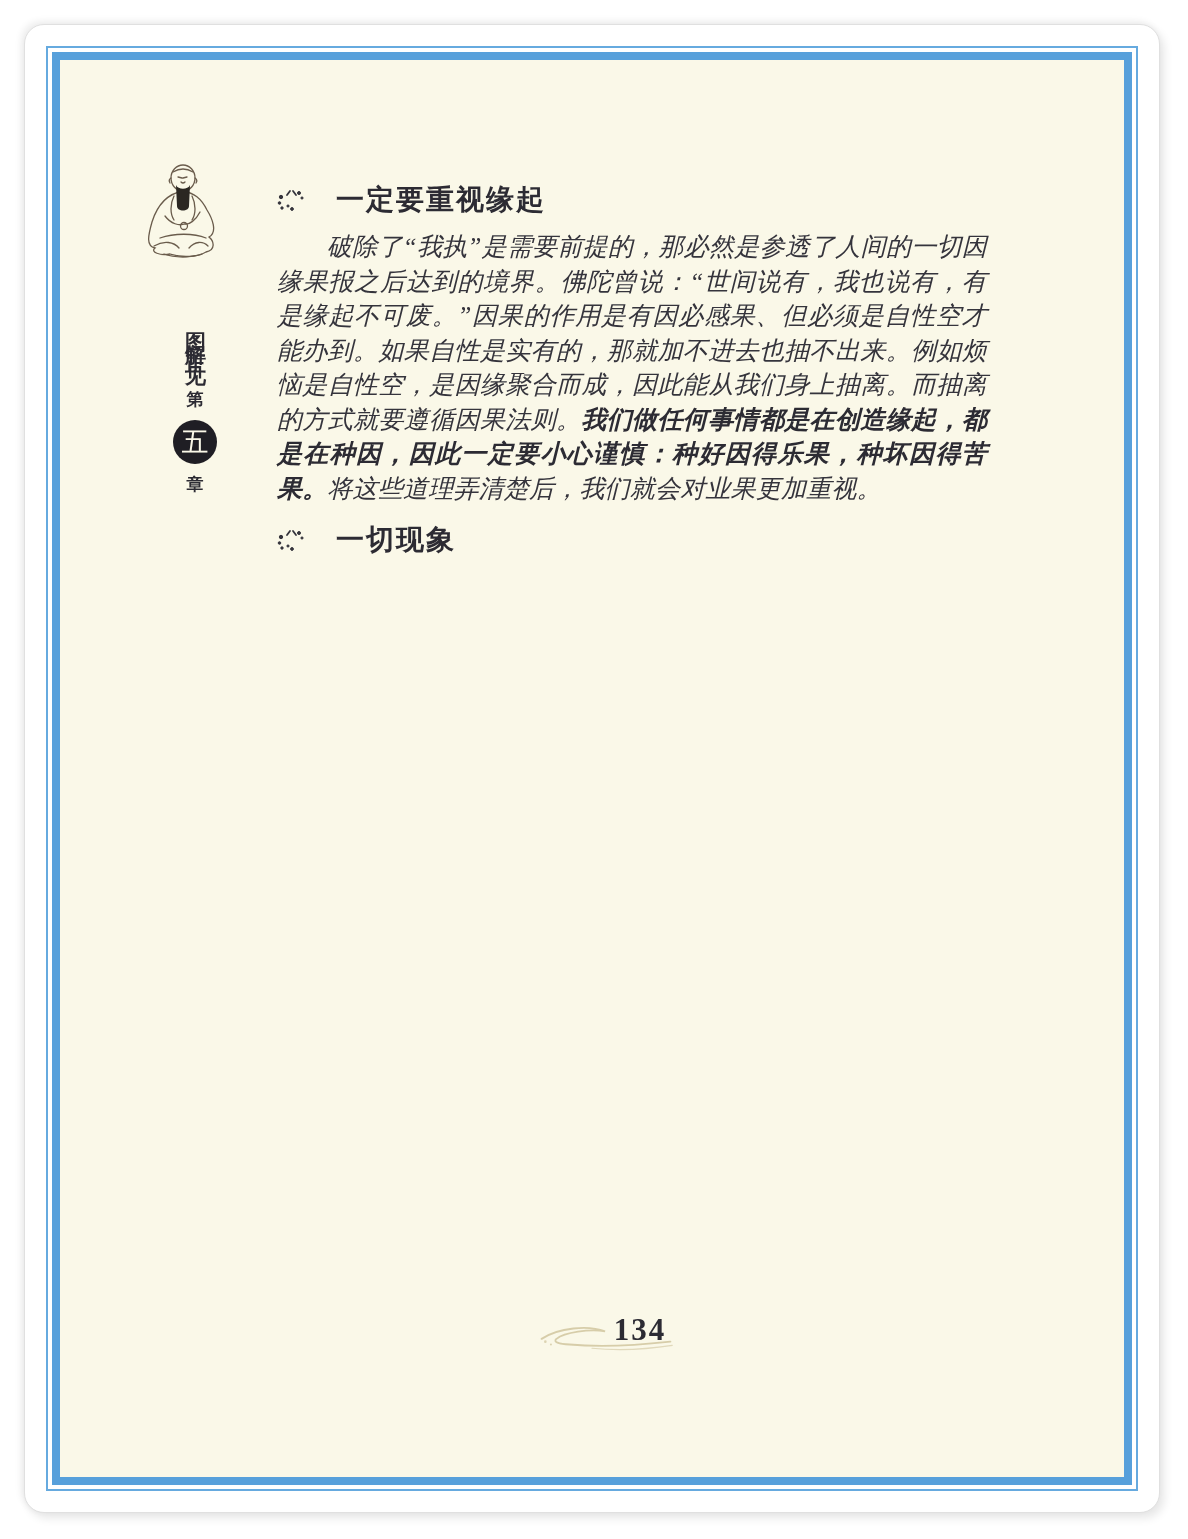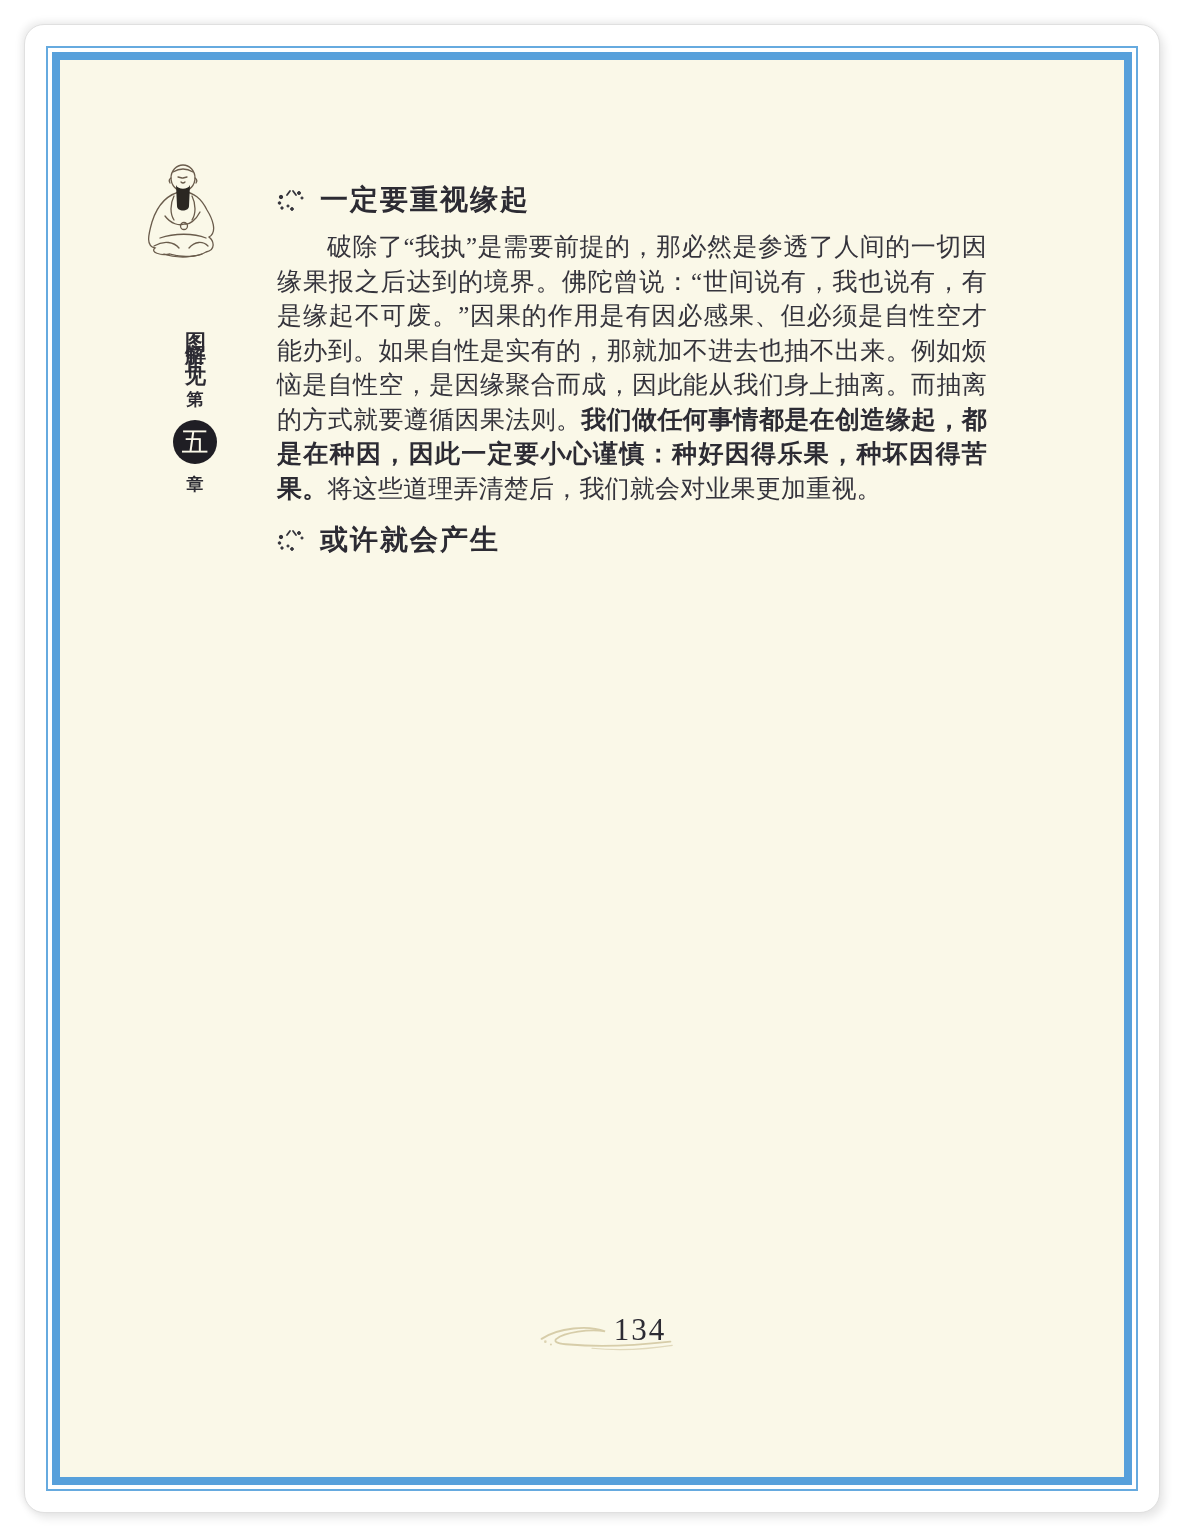--- a/index.html
+++ b/index.html
@@ -45,41 +45,42 @@
   .chapter-circle span{
     color:var(--paper-cream,#faf8e8);font-size:27px;line-height:1;
     font-family:"Liberation Serif","DejaVu Serif",serif;
   }
   
   .content{
     position:absolute;left:217px;top:122px;width:710px;
     color:var(--ink,#35343c);
   }
   .sec-title{
-    display:flex;align-items:center;gap:13px;
+    display:flex;align-items:center;gap:29px;
     font-size:28px;line-height:36px;font-weight:bold;
     letter-spacing:2px;color:var(--ink-strong,#2c2b33);
     margin:16px 0 12px;
   }
   .content .sec-title:first-child{margin-top:0;}
   .lotus{width:30px;height:26px;flex:0 0 auto;}
   p.body{
     margin:0;font-size:25px;line-height:34.5px;
     text-align:justify;text-indent:2em;
     letter-spacing:.2px;
+    font-style:italic;
   }
   p.body .seg-bold{font-weight:bold;color:var(--ink-strong,#2c2b33);}
   
   .footer{
     position:absolute;left:360px;top:1250px;width:440px;height:50px;
   }
   .flourish{position:absolute;left:116px;top:10px;width:140px;height:34px;}
   .pagenum{
     position:absolute;left:0;right:0;top:2px;text-align:center;
-    font-size:31px;font-weight:400;letter-spacing:2px;
+    font-size:31px;font-weight:700;letter-spacing:2px;
     color:var(--ink-strong,#24242b);
   }
 </style>
 </head>
 <body>
 
 <div class="card">
   <div class="frame-thin"></div>
   <div class="frame-thick">
     <div class="paper">
@@ -140,21 +141,21 @@
               <path d="M10 8 L13 4 M16 4 L19 8" fill="none" stroke-width="1.8" stroke-linecap="round"></path>
               <circle cx="22" cy="6" r="1.5"></circle>
                 <circle cx="25" cy="11" r="1.1"></circle>
               <circle cx="4" cy="10" r="1.7"></circle>
                 <circle cx="2.5" cy="16" r="1.3"></circle>
               <circle cx="5" cy="21" r="1.2"></circle>
                 <circle cx="11" cy="19" r="1.1"></circle>
               <circle cx="15" cy="22" r="1.4"></circle>
             </g>
           </svg>
-          <span>或许就会产生</span>
+          <span>一切现象</span>
         </h2>
 
 
       </div>
 
       <div class="footer">
         <svg class="flourish" viewBox="0 0 150 36" aria-hidden="true">
           <g fill="none" stroke="#c8ba8e" stroke-linecap="round">
             <path d="M6 20 C24 8 56 5 74 12 C58 9 30 13 22 20 C18 23 24 26 36 26 C66 29 108 27 144 23" stroke-width="2" opacity=".7"></path>
             <path d="M60 30 C90 33 120 31 146 27" stroke-width="1.2" opacity=".5"></path>

